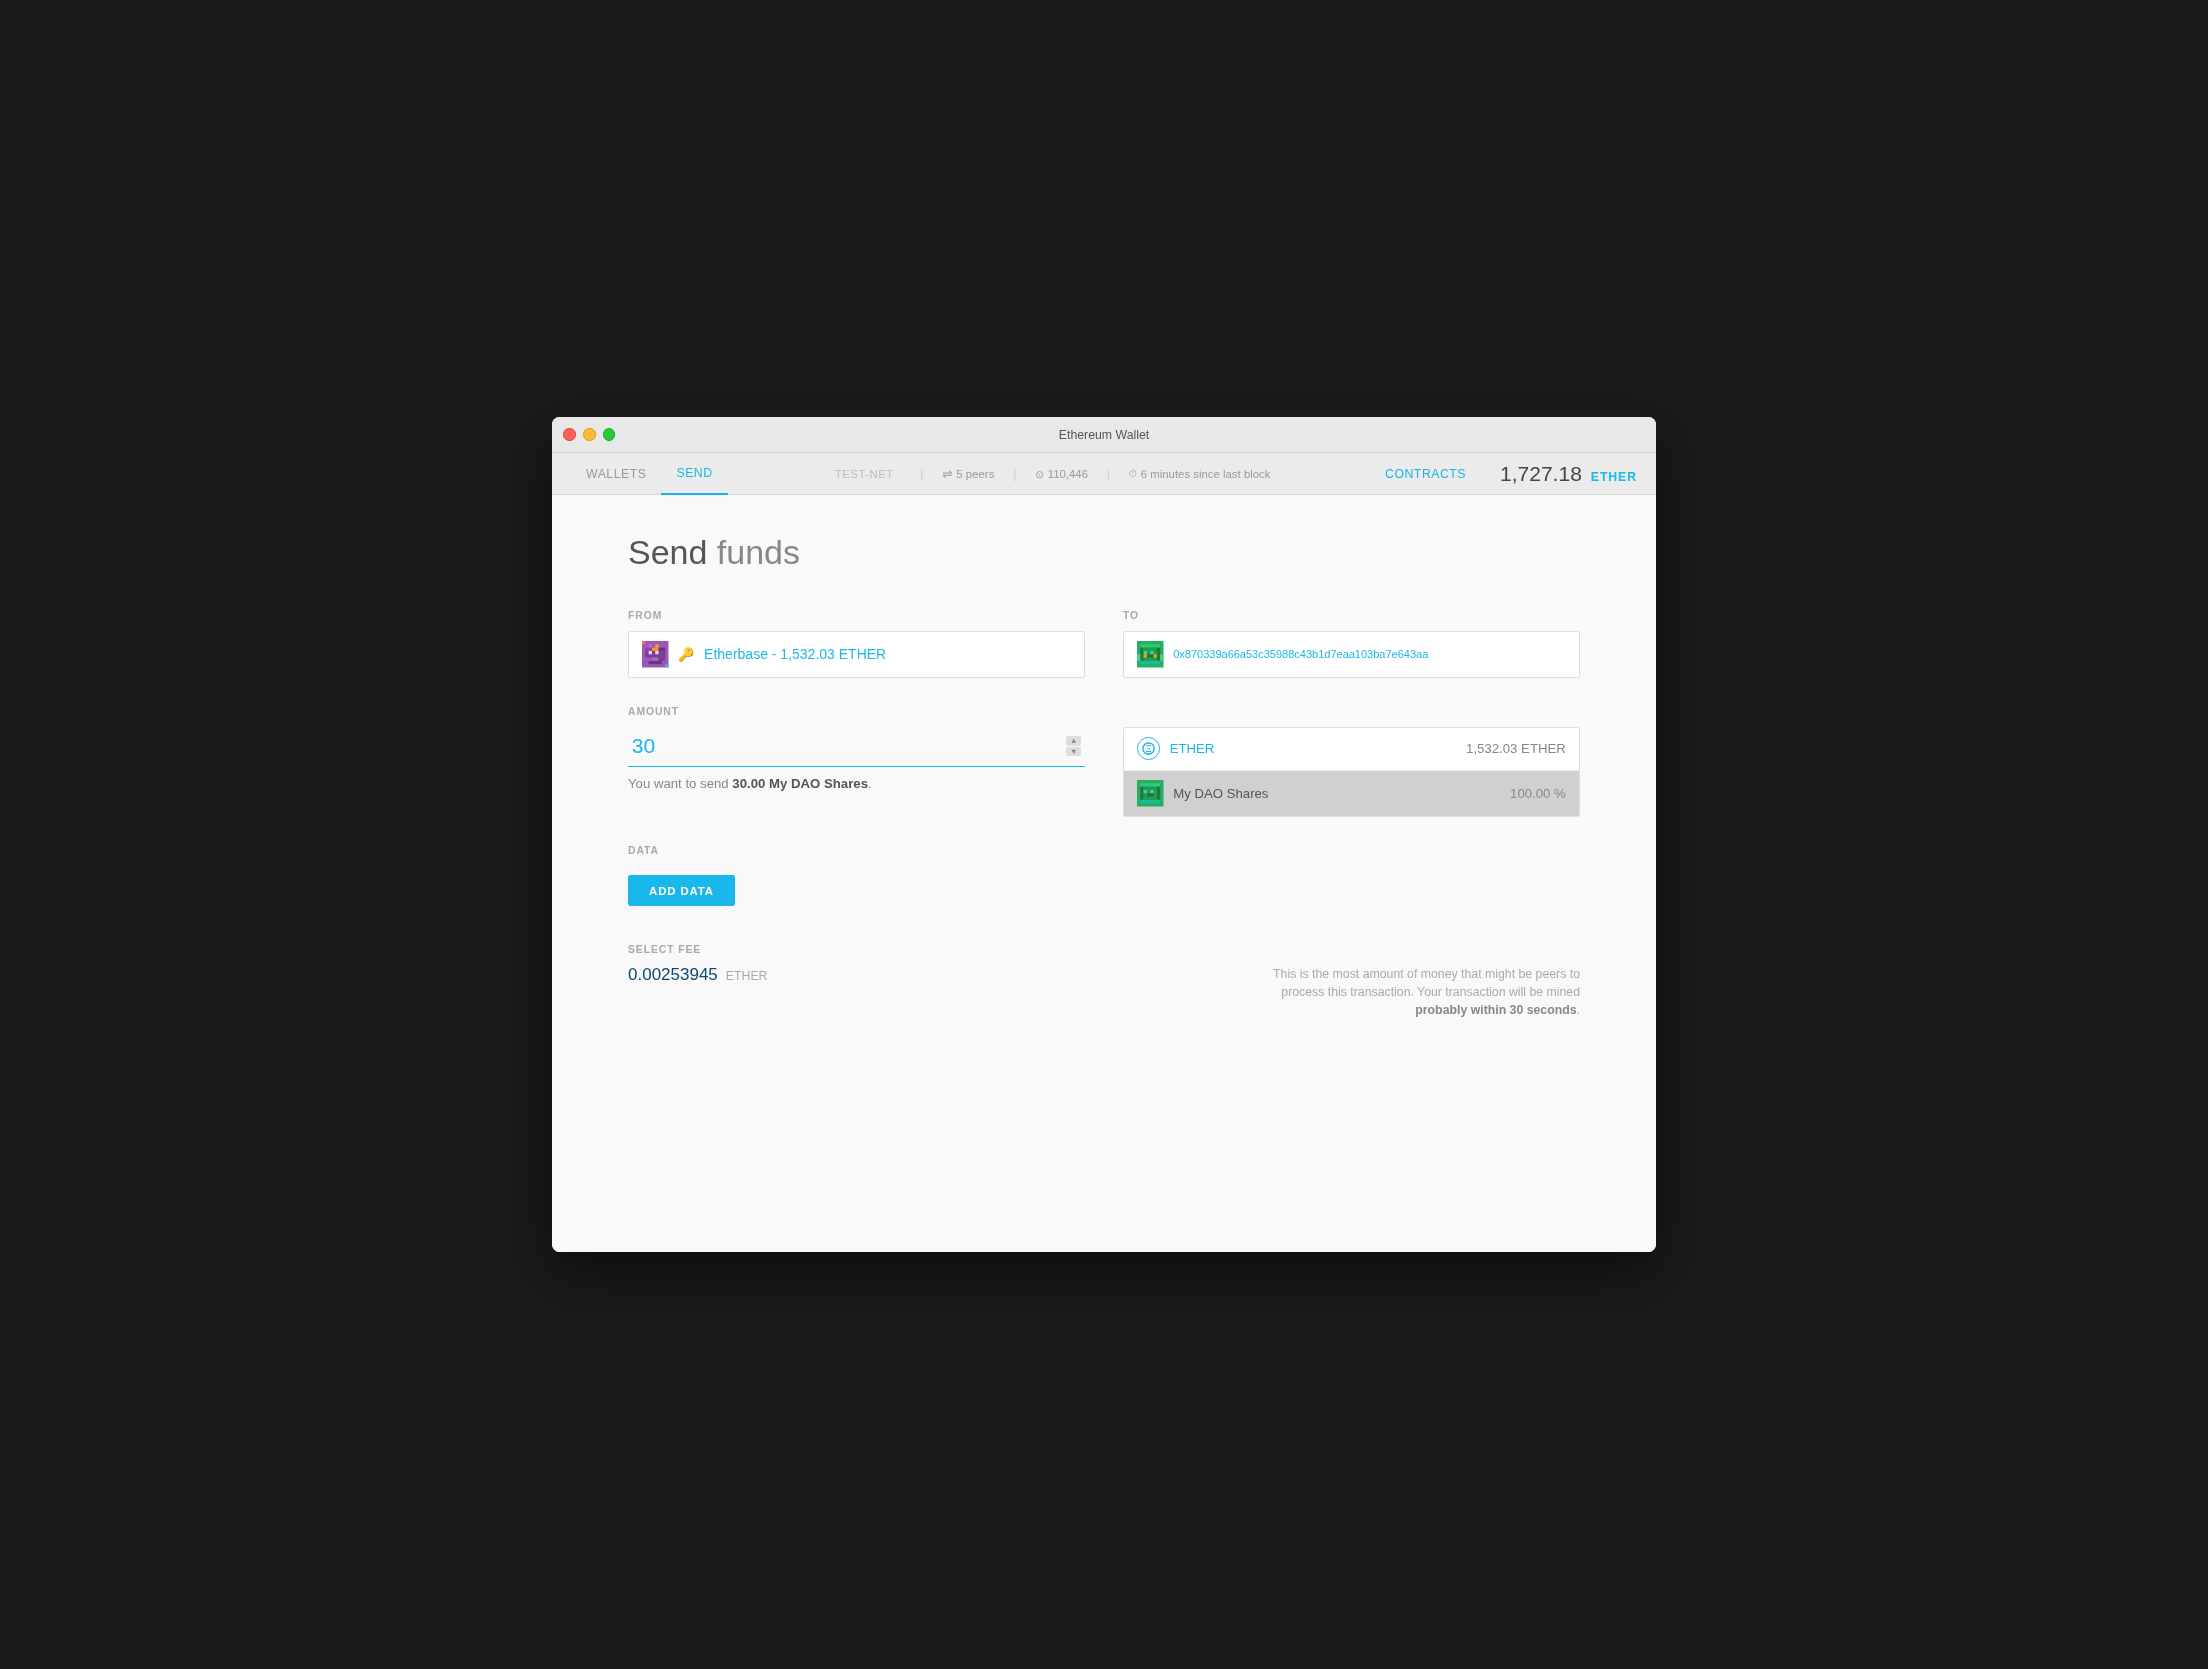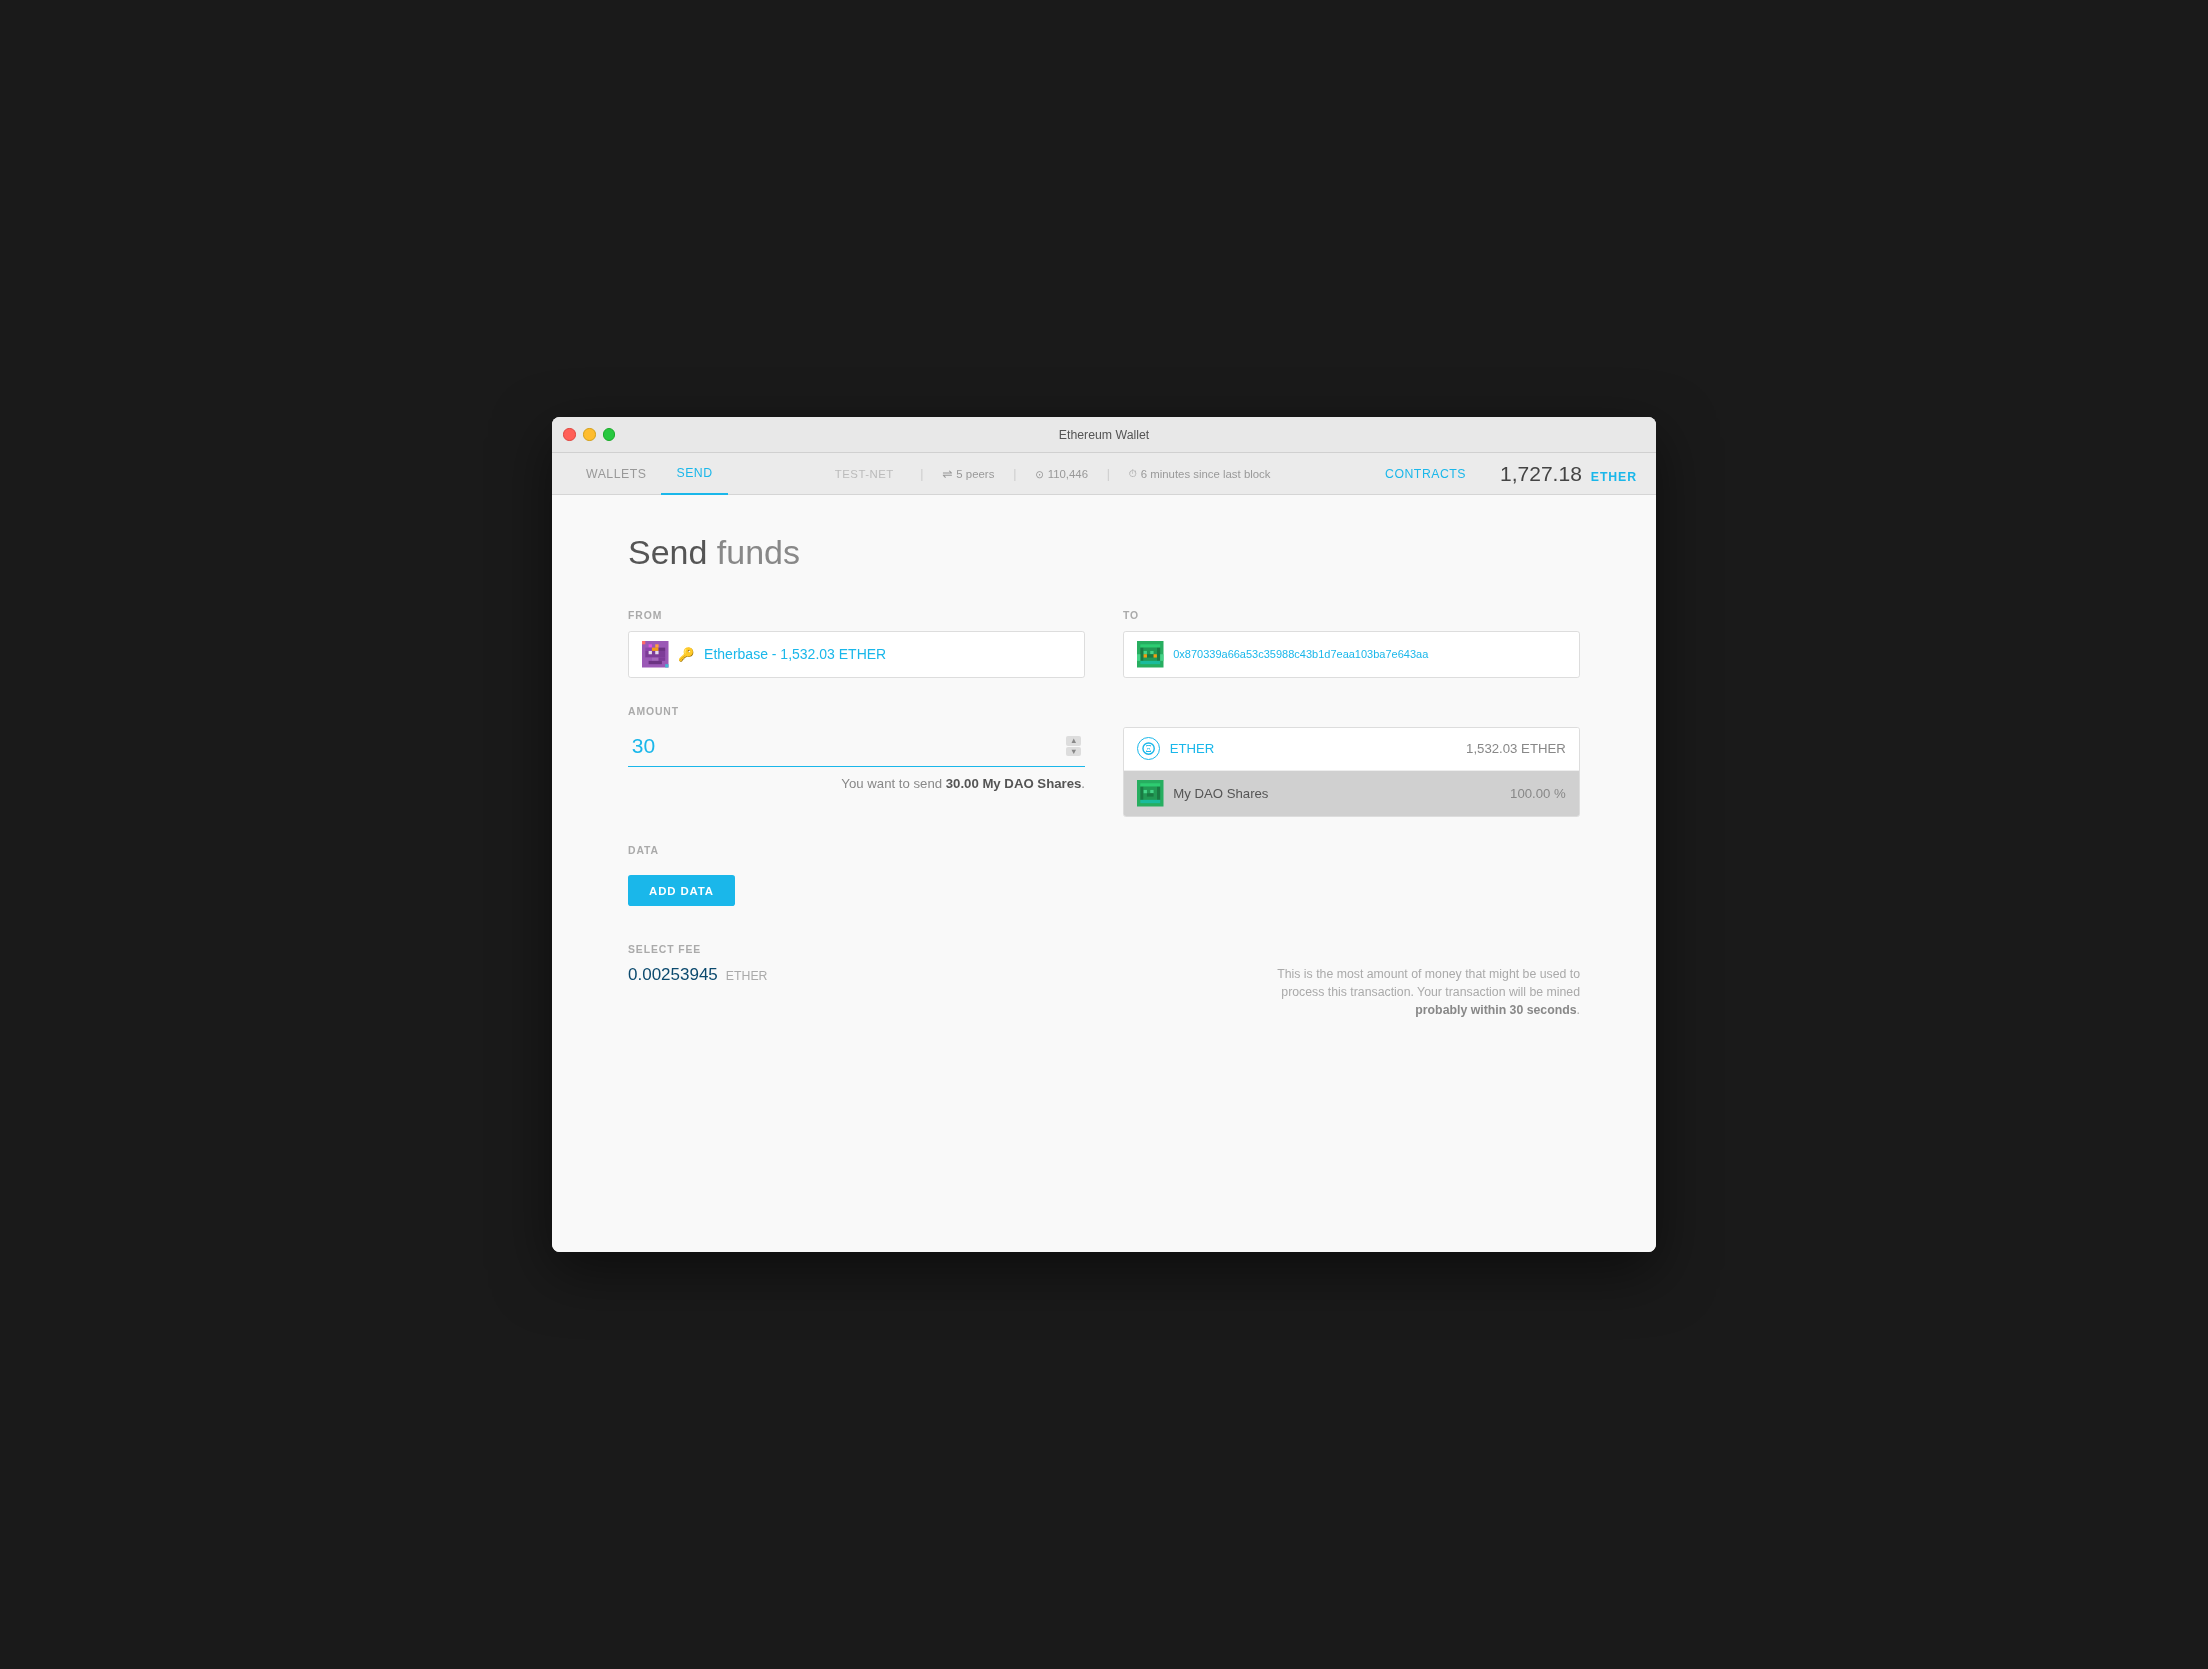--- a/index.html
+++ b/index.html
@@ -279,21 +279,20 @@
       justify-content: center;
       font-size: 7.6px;
       color: #888;
       cursor: pointer;
       border-radius: 1.9px;
     }
 
     .amount-description {
       font-size: 13.2px;
       color: #888;
-      text-align: right;
     }
 
     .amount-description strong {
       color: #555;
       font-weight: 600;
     }
 
     
     .currency-list {
       border: 0.9px solid #ddd;
@@ -560,21 +559,21 @@
     </div>
 
     <div class="fee-section">
       <div class="form-label">SELECT FEE</div>
       <div class="fee-row">
         <div>
           <span class="fee-value">0.00253945</span>
           <span class="fee-unit">ETHER</span>
         </div>
         <div class="fee-description">
-          <span>This is the most amount of money that might be used to</span><br>
+          <span>This is the most amount of money that might be peers to</span><br>
           <span>process this transaction. Your transaction will be mined</span><br>
           <strong>probably within 30 seconds</strong><span>.</span>
         </div>
       </div>
     </div>
 
   </div>
 </div>
 
 

